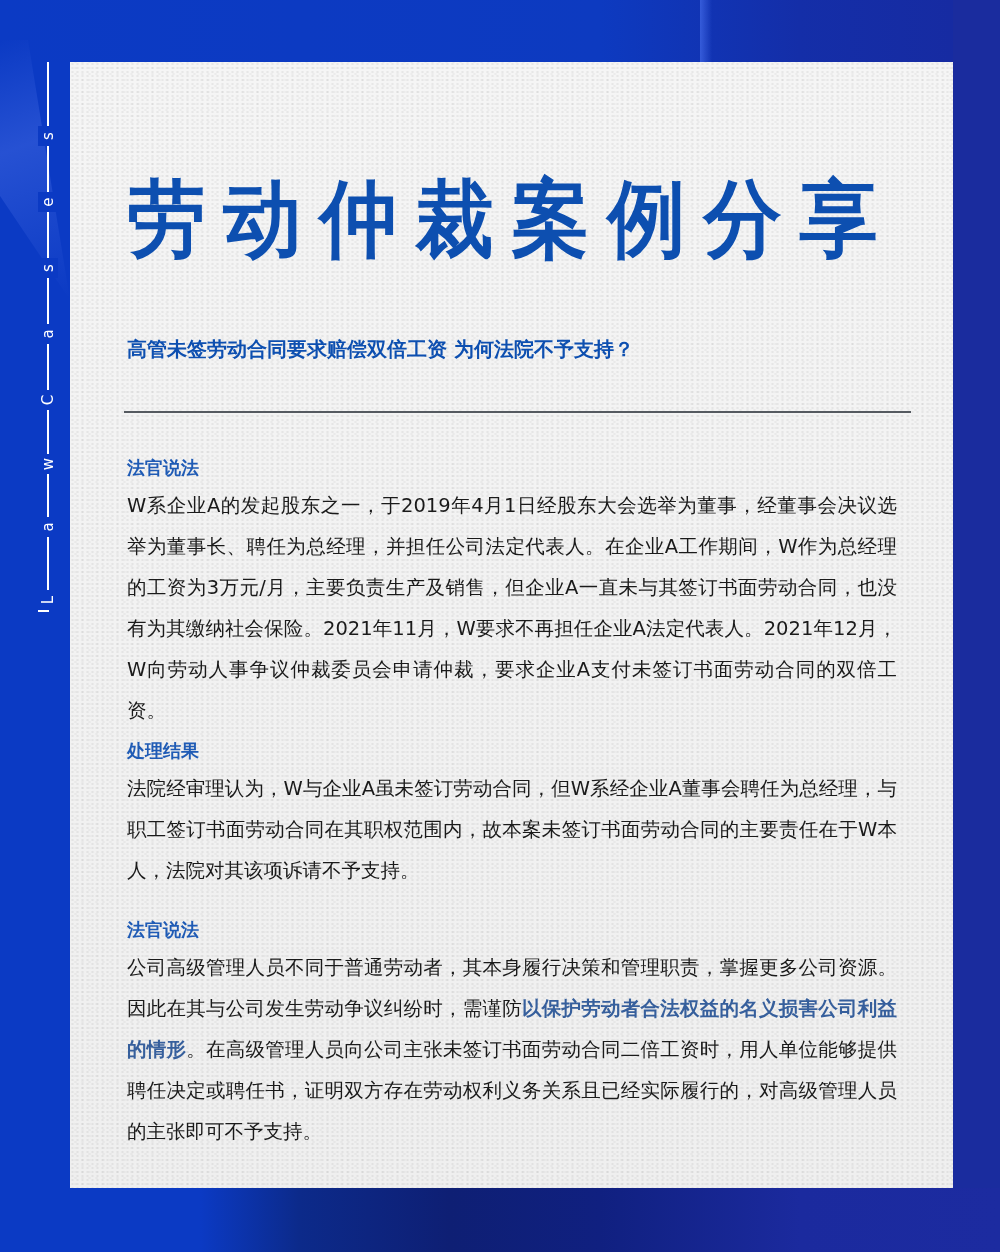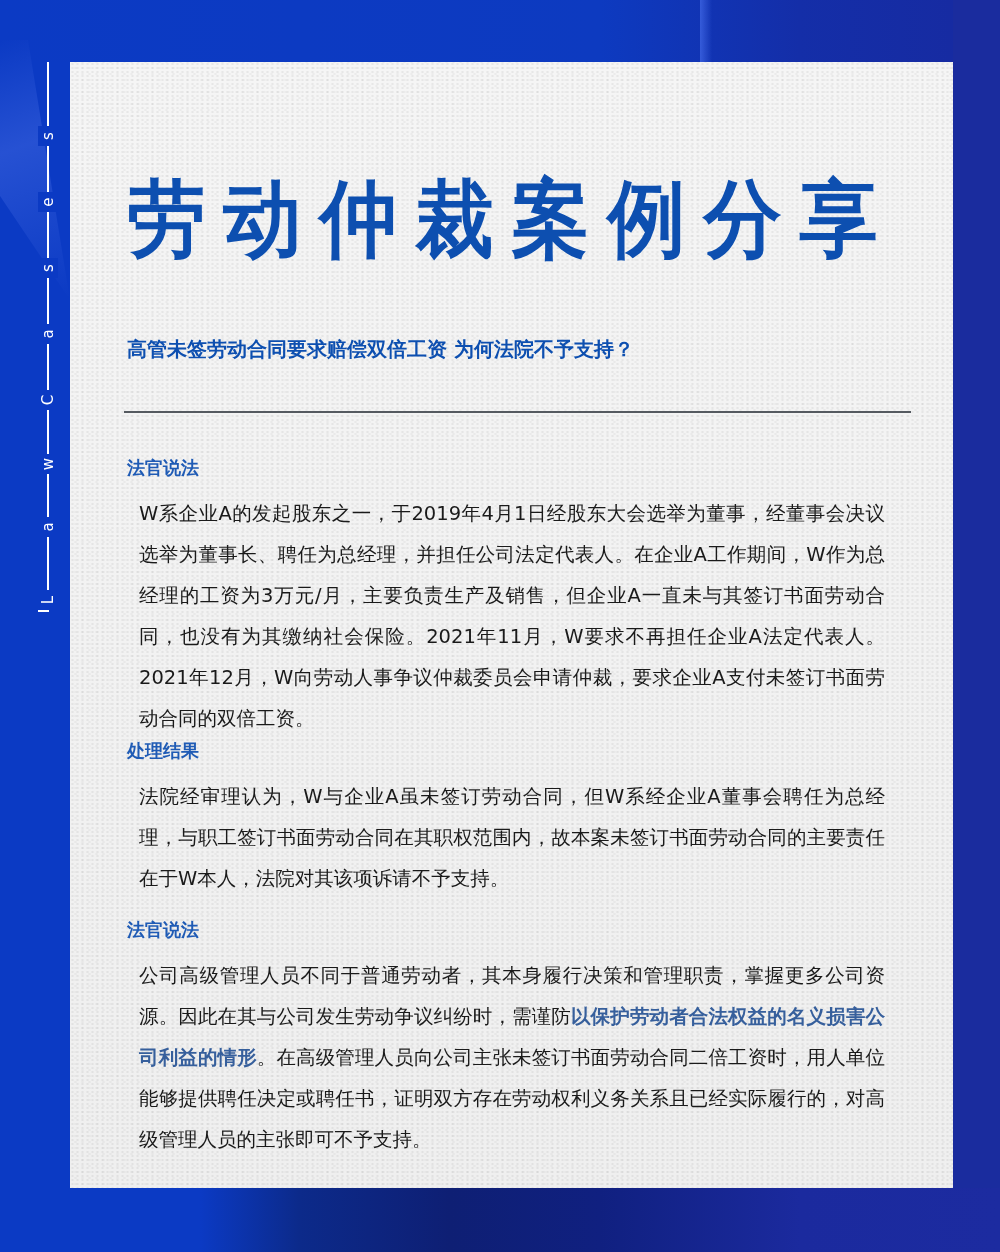--- a/index.html
+++ b/index.html
@@ -75,21 +75,21 @@
     position: absolute; left: 54px; top: 349px; width: 787px; height: 2px; background: #555a60;
   }
   .section {
     position: absolute; left: 57px; width: 770px;
   }
   .section-heading {
     color: #1f5bb5; font-size: 18px; font-weight: bold; line-height: 26px;
     margin-bottom: 4px;
   }
   .section-body {
-    color: #1a1a1a; font-size: 19.5px; line-height: 41px; margin: 12px;
+    color: #1a1a1a; font-size: 19.5px; line-height: 41px; margin: 0;
     text-align: justify;
   }
   .hl { color: #365f9c; font-weight: bold; }
 </style>
 </head>
 <body>
 
 <div class="bg-layer">
   <div class="bg-top"></div>
   <div class="bg-right"></div>

